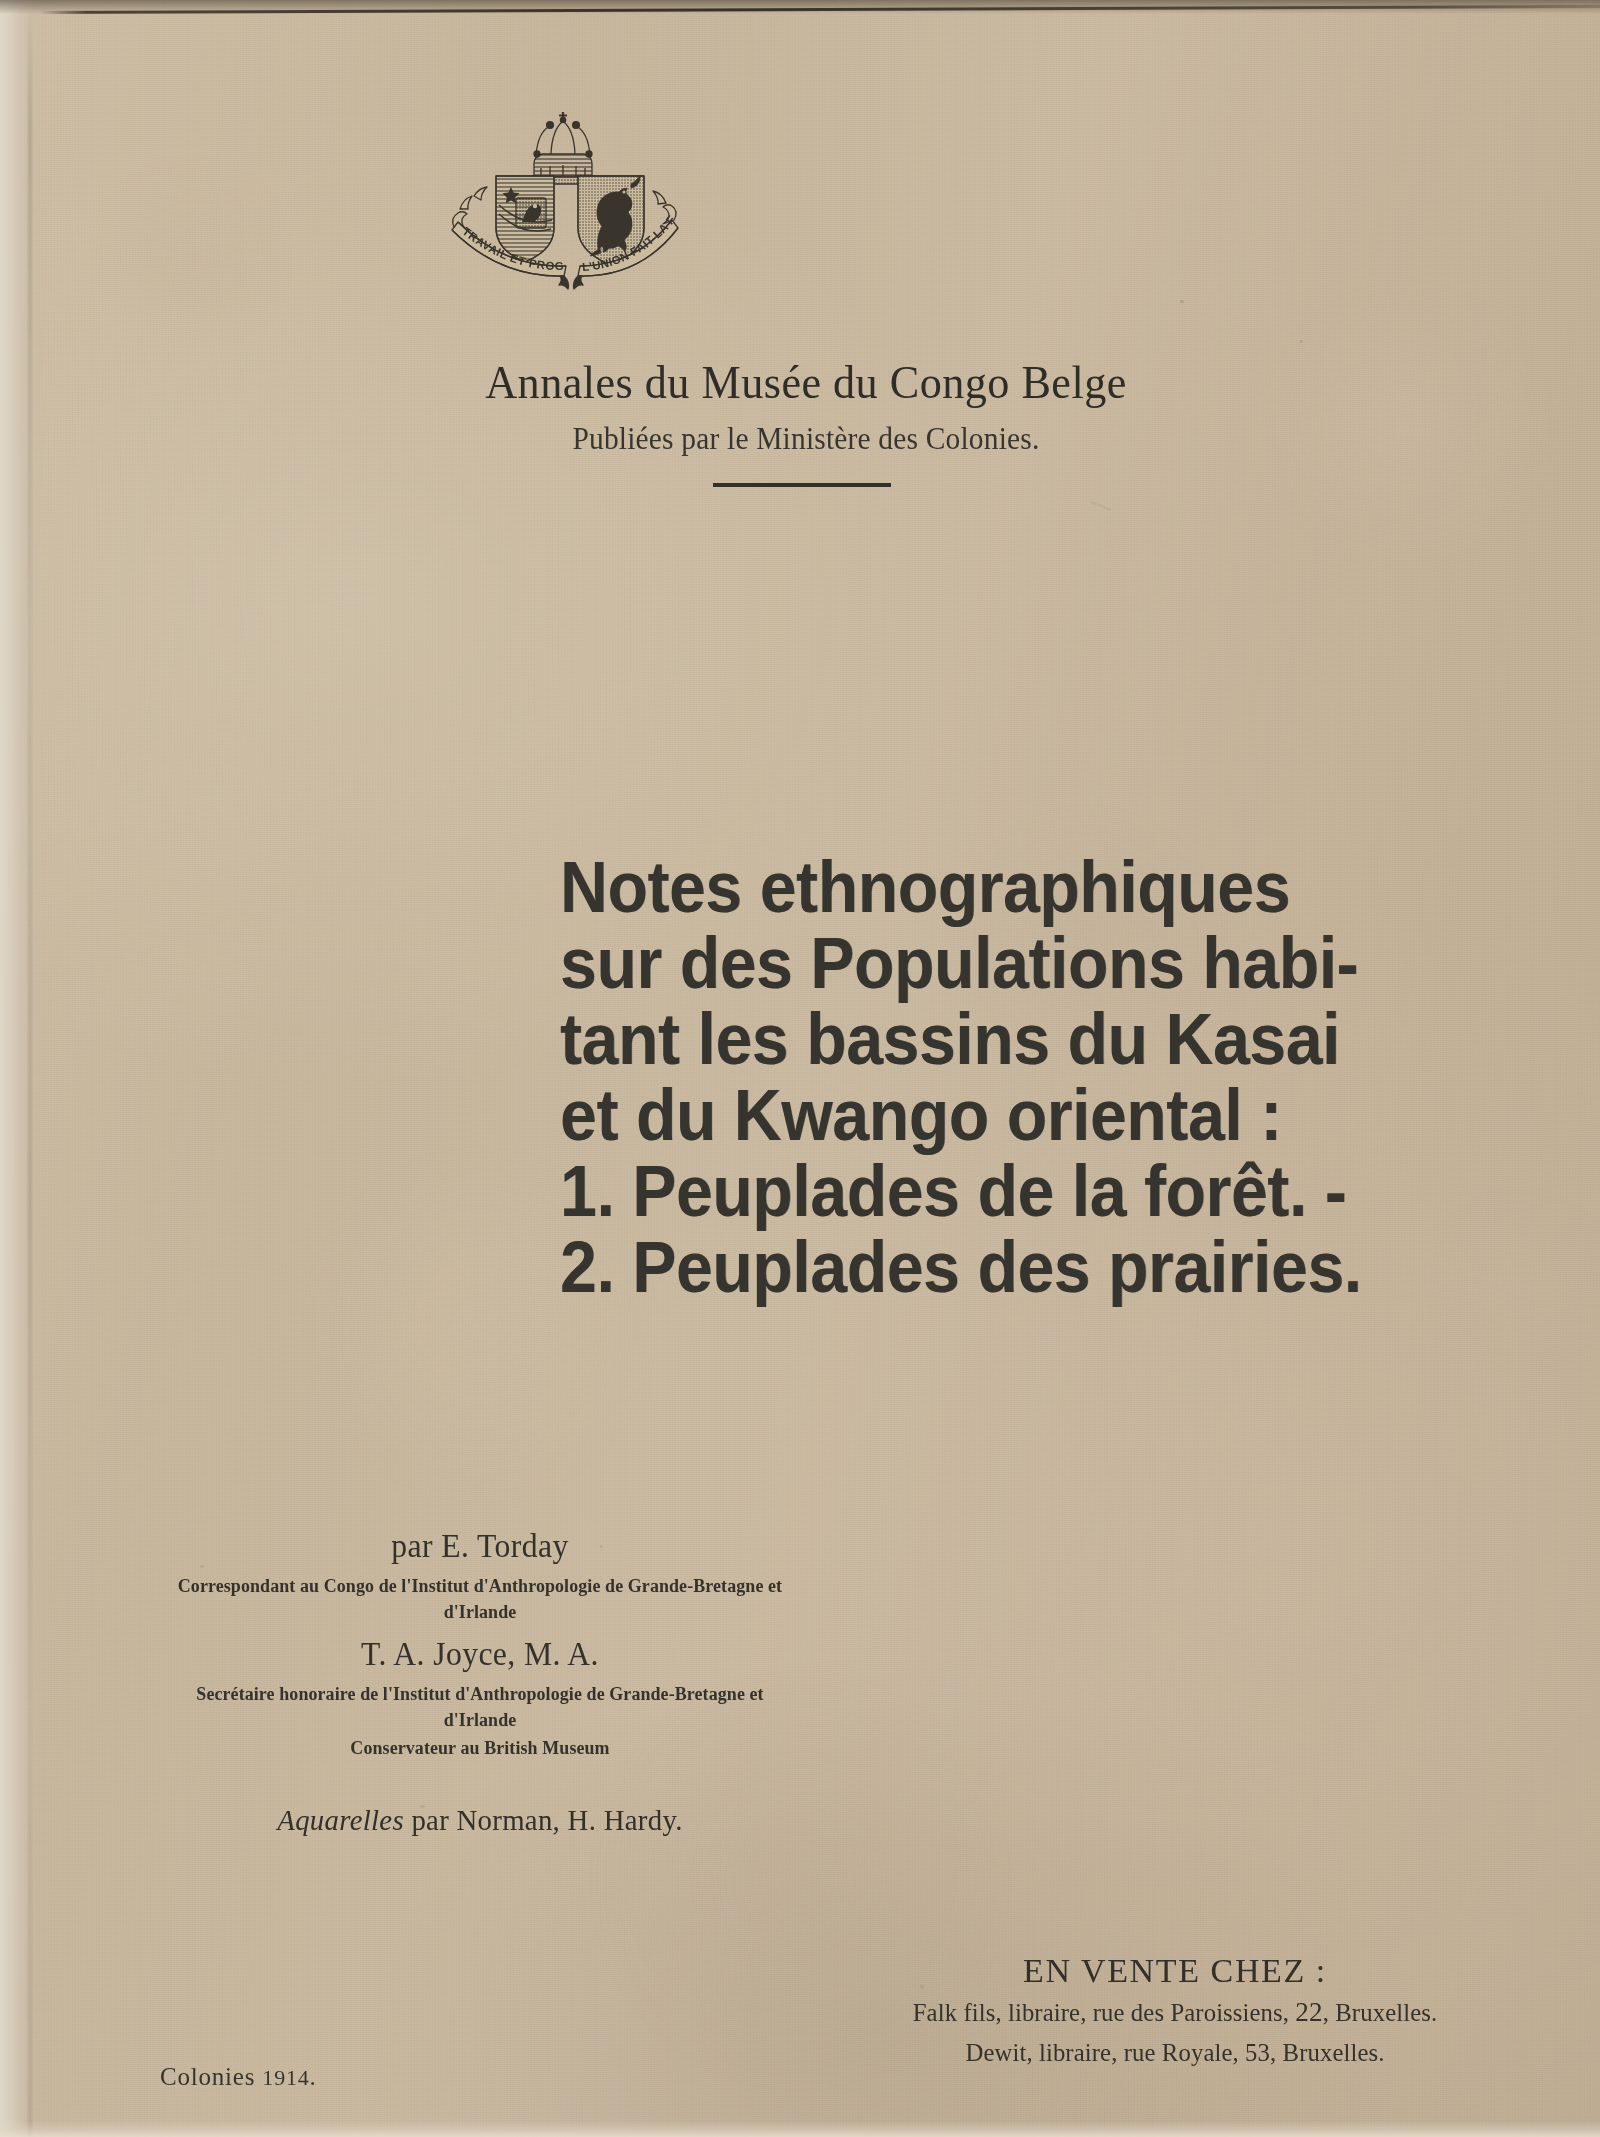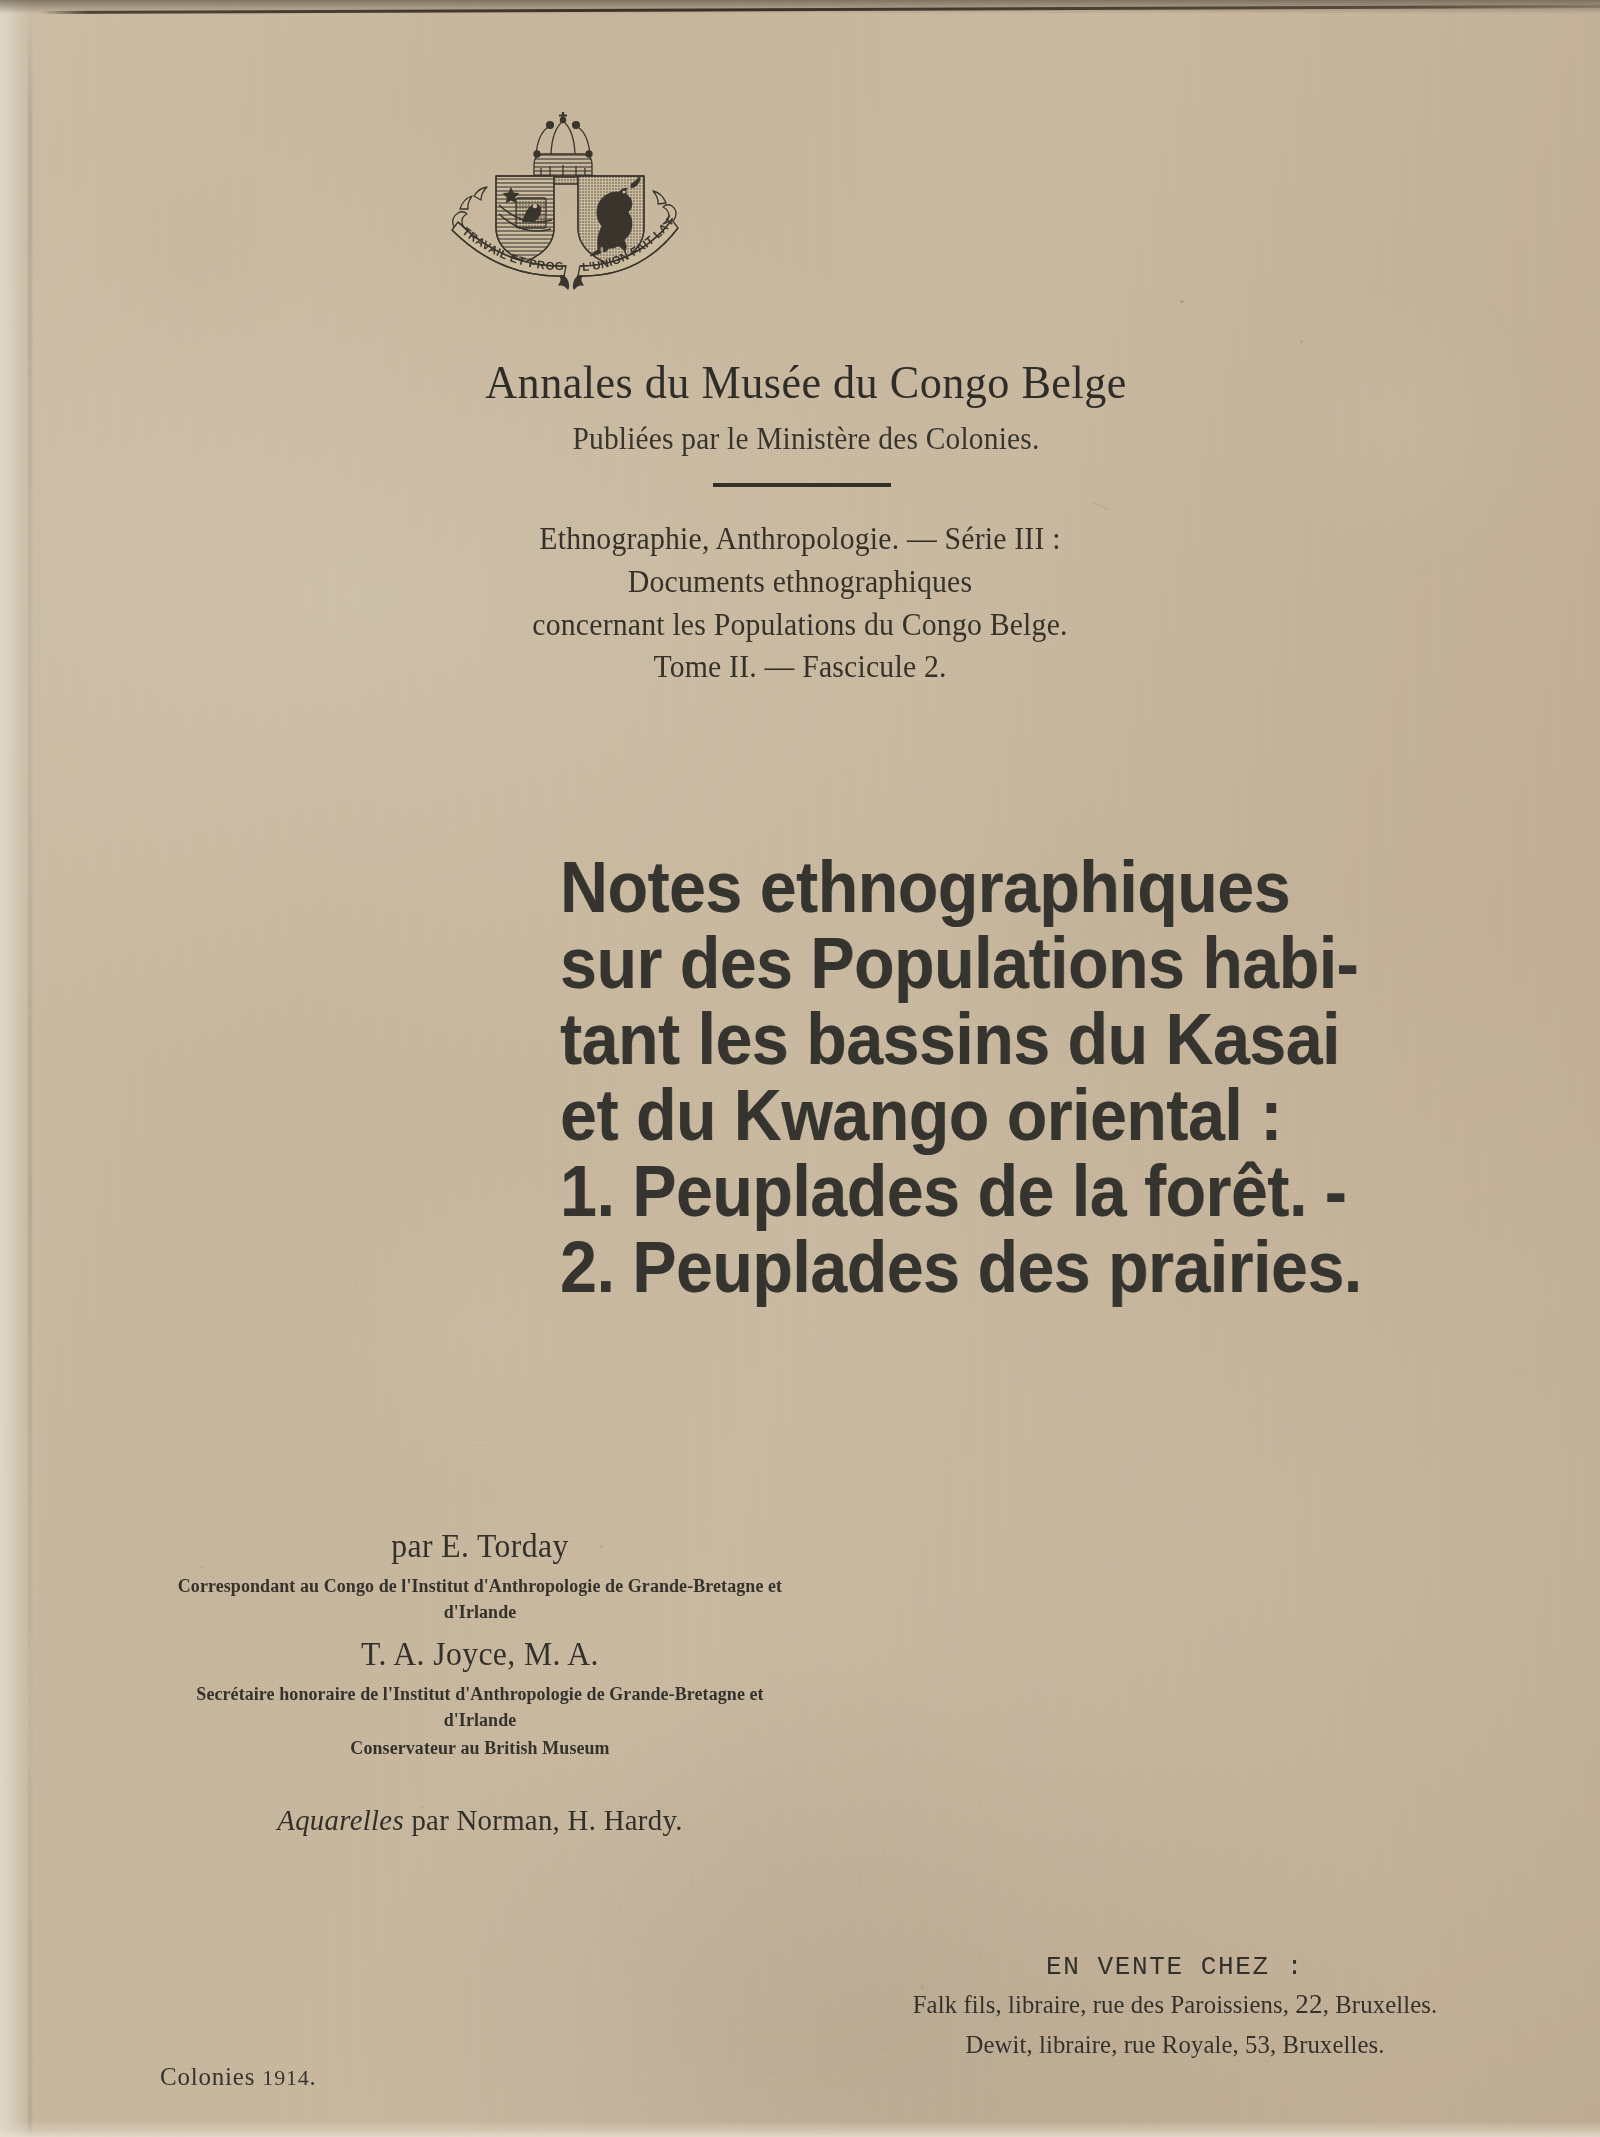--- a/index.html
+++ b/index.html
@@ -211,25 +211,24 @@
 
   
   #vendors {
     position: absolute;
     left: 790px;
     right: 40px;
     top: 1952px;
     text-align: center;
   }
   #vendors-heading {
-    font-size: 26px;
+    font-size: 34px;
     letter-spacing: 1.6px;
     color: #33302a;
     font-weight: normal;
-    font-family: Liberation Mono, monospace;
   }
   #vendors .vline {
     font-size: 25.5px;
     line-height: 1.55;
     color: #34312b;
     letter-spacing: 0.1px;
     transform: scaleX(0.97);
   }
   #vendors .vline:first-of-type { margin-top: 20px; }
   .smallnum { font-size: 28px; }
@@ -343,26 +342,20 @@
       </g>
     </svg>
   </div>
 
   <div id="masthead" class="block">
     <div id="journal-title">Annales du Musée du Congo Belge</div>
     <div id="journal-subtitle">Publiées par le Ministère des Colonies.</div>
     <div id="masthead-rule"></div>
   </div>
 
-  <div id="series" class="block">
-    <div class="line">Ethnographie, Anthropologie. — Série III :</div>
-    <div class="line">Documents ethnographiques</div>
-    <div class="line">concernant les Populations du Congo Belge.</div>
-    <div class="line">Tome II. — Fascicule 2.</div>
-  </div>
 
   <div id="maintitle">
     <div class="tline">Notes ethnographiques</div>
     <div class="tline">sur des Populations habi-</div>
     <div class="tline">tant les bassins du Kasai</div>
     <div class="tline">et du Kwango oriental :</div>
     <div class="tline">1. Peuplades de la forêt. -</div>
     <div class="tline">2. Peuplades des prairies.</div>
   </div>
 

